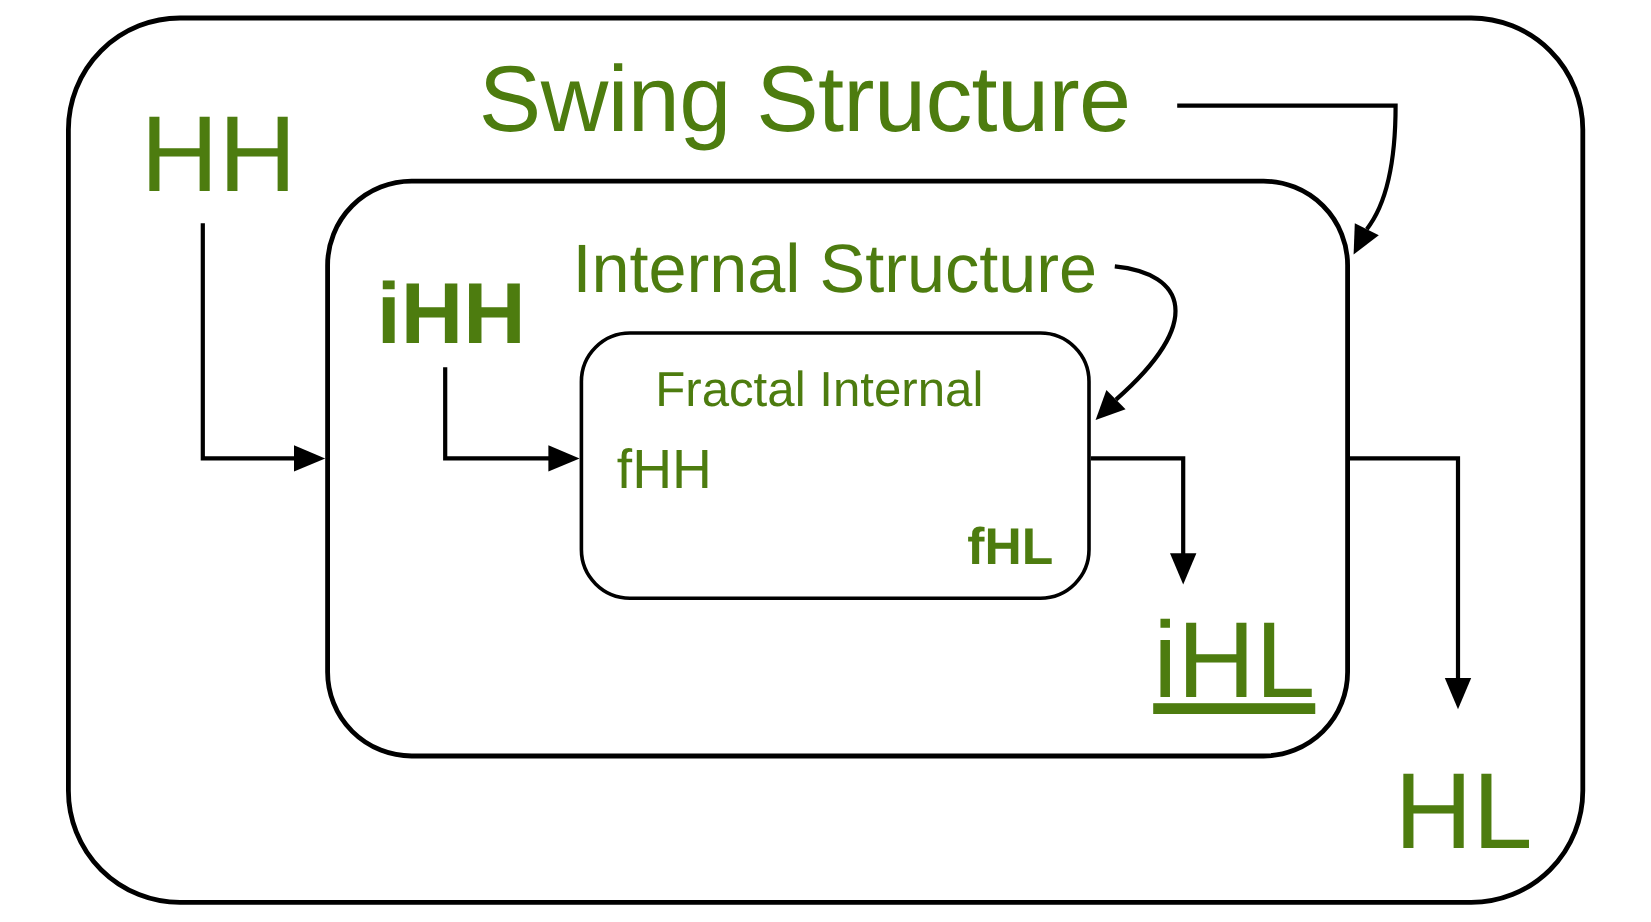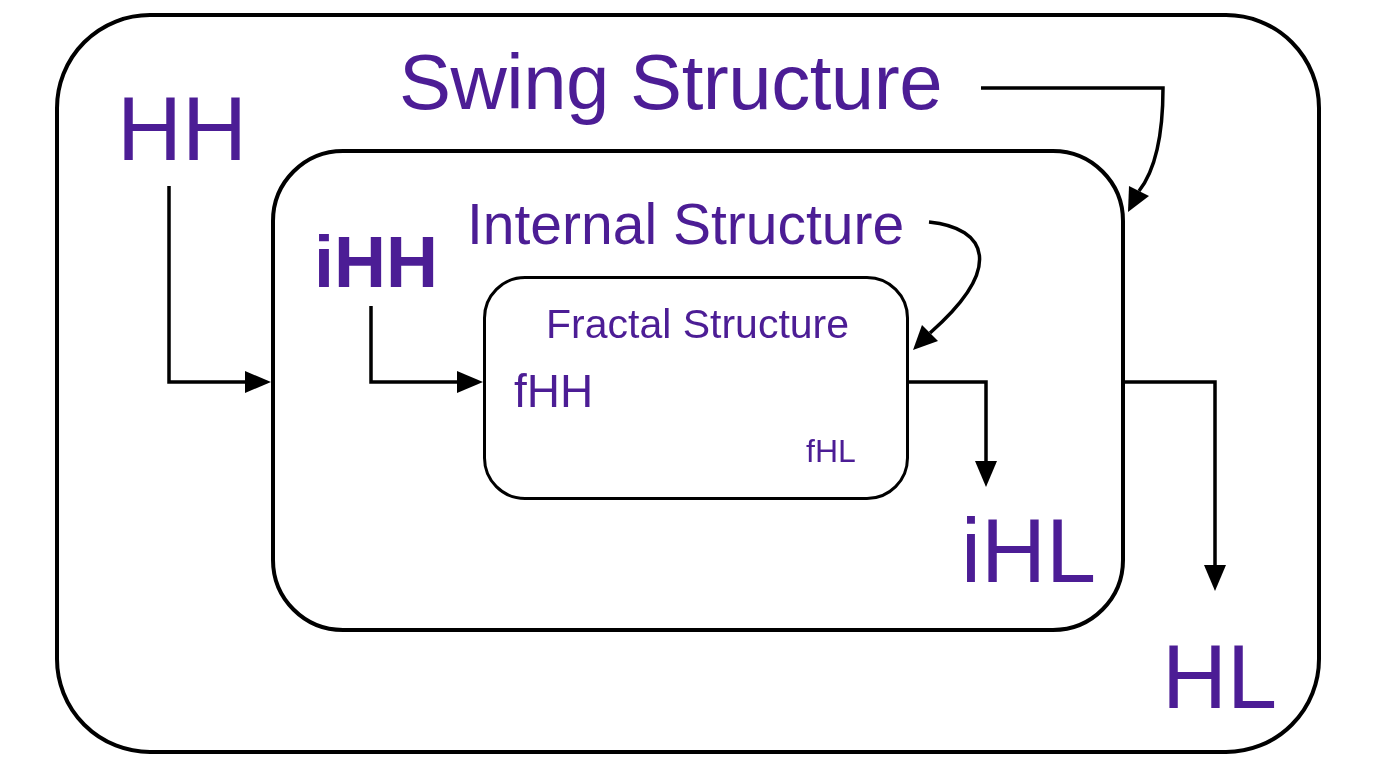--- a/index.html
+++ b/index.html
@@ -28,30 +28,30 @@
   }
   #fractal-box {
     left: 483px; top: 276px; width: 426px; height: 224px;
     border-radius: 42px;
     border-width: 3px;
   }
   .label {
     position: absolute;
     line-height: 1;
     white-space: nowrap;
-    color: #4c1d95;
+    color: #4d7c0f;
   }
   #swing-title   { left: 399px; top: 43px;  font-size: 78px; font-weight: normal; letter-spacing: -0.5px; }
   #hh-label      { left: 117px; top: 84px;  font-size: 90px; }
   #ihh-label     { left: 314px; top: 226px; font-size: 72px; font-weight: bold; }
-  #internal-title{ left: 467px; top: 196px; font-size: 57px; }
+  #internal-title{ left: 477px; top: 196px; font-size: 57px; }
   #fractal-title { left: 546px; top: 304px; font-size: 41px; }
   #fhh-label     { left: 514px; top: 368px; font-size: 46px; }
-  #fhl-label     { left: 806px; top: 435px; font-size: 32px; }
-  #ihl-label     { left: 961px; top: 506px; font-size: 90px; }
+  #fhl-label     { left: 806px; top: 435px; font-size: 43px; font-weight: bold; }
+  #ihl-label     { left: 961px; top: 506px; font-size: 90px; text-decoration: underline; }
   #hl-label      { left: 1162px; top: 613px; font-size: 90px; margin-top: 19px; }
   #connectors {
     position: absolute;
     left: 0; top: 0; width: 1376px; height: 768px;
     pointer-events: none;
   }
   #connectors path { fill: none; stroke: #000000; stroke-width: 3.5px; }
   #connectors polygon { fill: #000000; stroke: none; }
 </style>
 </head>
@@ -97,17 +97,17 @@
   </svg>
 
   <div class="label" id="swing-title">Swing Structure</div>
   <div class="label" id="hh-label">HH</div>
   <div class="label" id="hl-label">HL</div>
 
   <div class="label" id="internal-title">Internal Structure</div>
   <div class="label" id="ihh-label">iHH</div>
   <div class="label" id="ihl-label">iHL</div>
 
-  <div class="label" id="fractal-title">Fractal Structure</div>
+  <div class="label" id="fractal-title">Fractal Internal</div>
   <div class="label" id="fhh-label">fHH</div>
   <div class="label" id="fhl-label">fHL</div>
 
 </div>
 
 </body></html>

